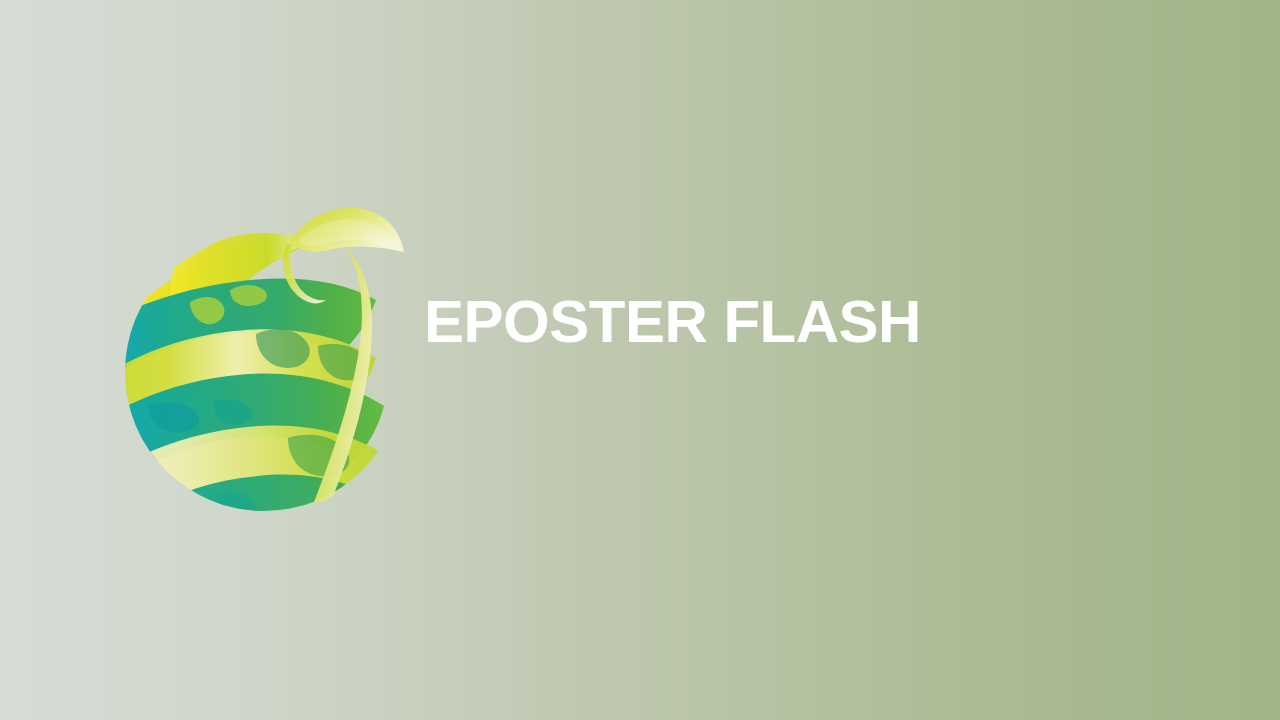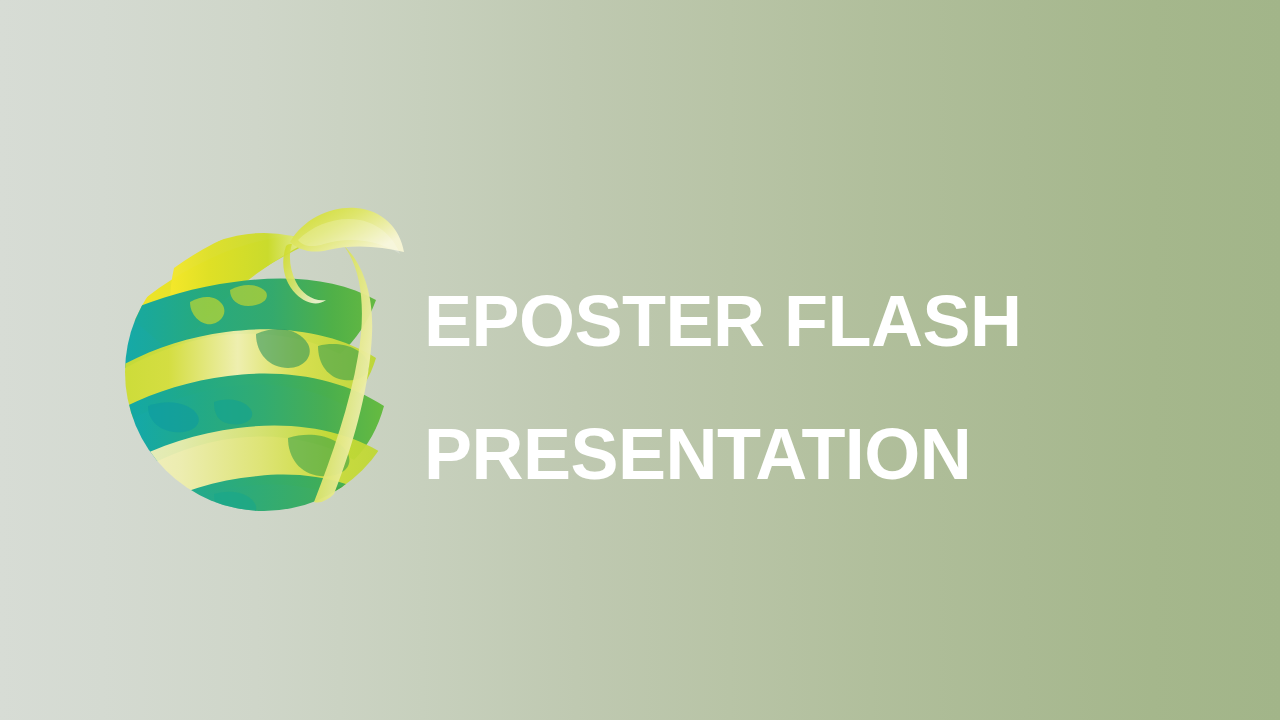--- a/index.html
+++ b/index.html
@@ -56,21 +56,21 @@
     position:absolute;
     left:424px;
     top:255px;
     width:780px;
   }
 
   .title-line {
     color:#ffffff;
     font-family:"Liberation Sans", sans-serif;
     font-weight:bold;
-    font-size:72px;
+    font-size:60px;
     line-height:133px;
     letter-spacing:-0.5px;
     white-space:nowrap;
     text-transform:uppercase;
   }
 </style>
 </head>
 <body>
 
 <div id="slide">
@@ -231,16 +231,15 @@
                C 260,34 232,30 206,38 C 194,42 184,40 180,34 Z" fill="#ffffff" opacity="0.20"></path>
 
       <path d="M 168,40 C 162,58 166,76 178,88 C 188,98 200,100 208,94
                C 196,96 184,88 178,76 C 172,64 170,50 174,38
                C 172,38 170,38 168,40 Z" fill="url(#gLeaf)" opacity="0.9"></path>
     </svg>
   </div>
 
   <div id="title-block">
     <div class="title-line">EPOSTER FLASH</div>
-    <div class="title-line">PRESENTATION</div>
   </div>
 
 </div>
 
 </body></html>

